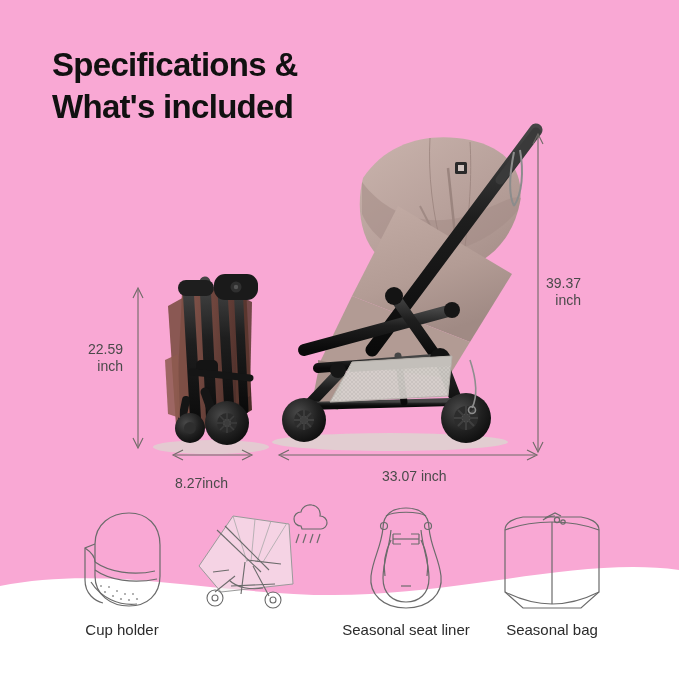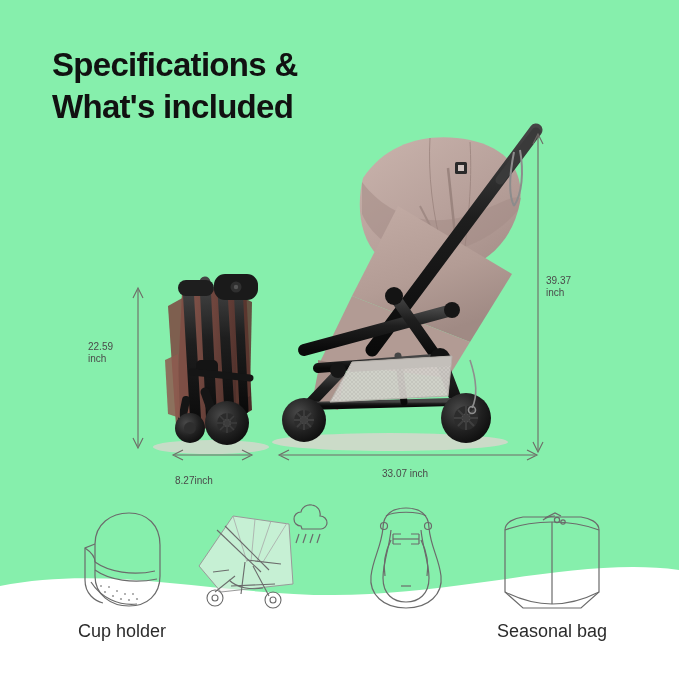--- a/index.html
+++ b/index.html
@@ -4,21 +4,21 @@
 <style>
   html, body {
     margin: 0;
     padding: 0;
     background: #ffffff;
   }
   #page {
     position: relative;
     width: 679px;
     height: 679px;
-    background: #86efac;
+    background: #f9a8d4;
     overflow: hidden;
     font-family: "Liberation Sans", sans-serif;
   }
 
   
   #heading {
     position: absolute;
     left: 52px;
     top: 44px;
     font-size: 33px;
@@ -45,23 +45,24 @@
     left: 0;
     top: 110px;
     width: 679px;
     height: 390px;
   }
 
   
   .dim-label {
     position: absolute;
     color: #4a4a4a;
-    font-size: 10px;
+    font-size: 14px;
     line-height: 1.22;
     white-space: pre;
+    text-align: right;
   }
   #dim-height-label { left: 546px; top: 275px; }
   #dim-folded-height-label { left: 88px; top: 341px; }
   #dim-folded-width-label { left: 175px; top: 475px; }
   #dim-length-label { left: 382px; top: 468px; }
 
   
   #accessories {
     position: absolute;
     left: 0;
@@ -81,21 +82,21 @@
     top: 0;
     width: 150px;
     height: 118px;
   }
   .acc-label {
     position: absolute;
     left: 0;
     top: 121px;
     width: 150px;
     text-align: center;
-    font-size: 18px;
+    font-size: 15px;
     color: #2b2b2b;
     white-space: nowrap;
   }
   #acc-0 { left: 47px; }
   #acc-1 { left: 185px; }
   #acc-2 { left: 331px; }
   #acc-3 { left: 477px; }
 </style>
 </head>
 <body>
@@ -392,20 +393,21 @@
           <path d="M60 40 C54 52 52 64 54 76"></path>
           <path d="M90 40 C96 52 98 64 96 76"></path>
 
           <path d="M62 34 L62 44 M62 34 L70 34 M62 44 L70 44"></path>
           <path d="M88 34 L88 44 M88 34 L80 34 M88 44 L80 44"></path>
           <path d="M62 39 L88 39"></path>
 
           <path d="M70 86 L80 86"></path>
         </g>
       </svg>
+      <div class="acc-label">Seasonal seat liner</div>
     </div>
 
     <div class="acc-item" id="acc-3">
       <svg class="acc-art" viewBox="0 0 150 118">
         <g fill="none" stroke="#6b6b6b" stroke-width="1.2">
 
           <path d="M28 30 C28 22 38 18 46 17 L104 17 C112 18 122 22 122 30
                    L122 92 L104 108 L46 108 L28 92 Z"></path>
 
           <path d="M28 30 C44 24 62 22 75 22 C88 22 106 24 122 30"></path>

